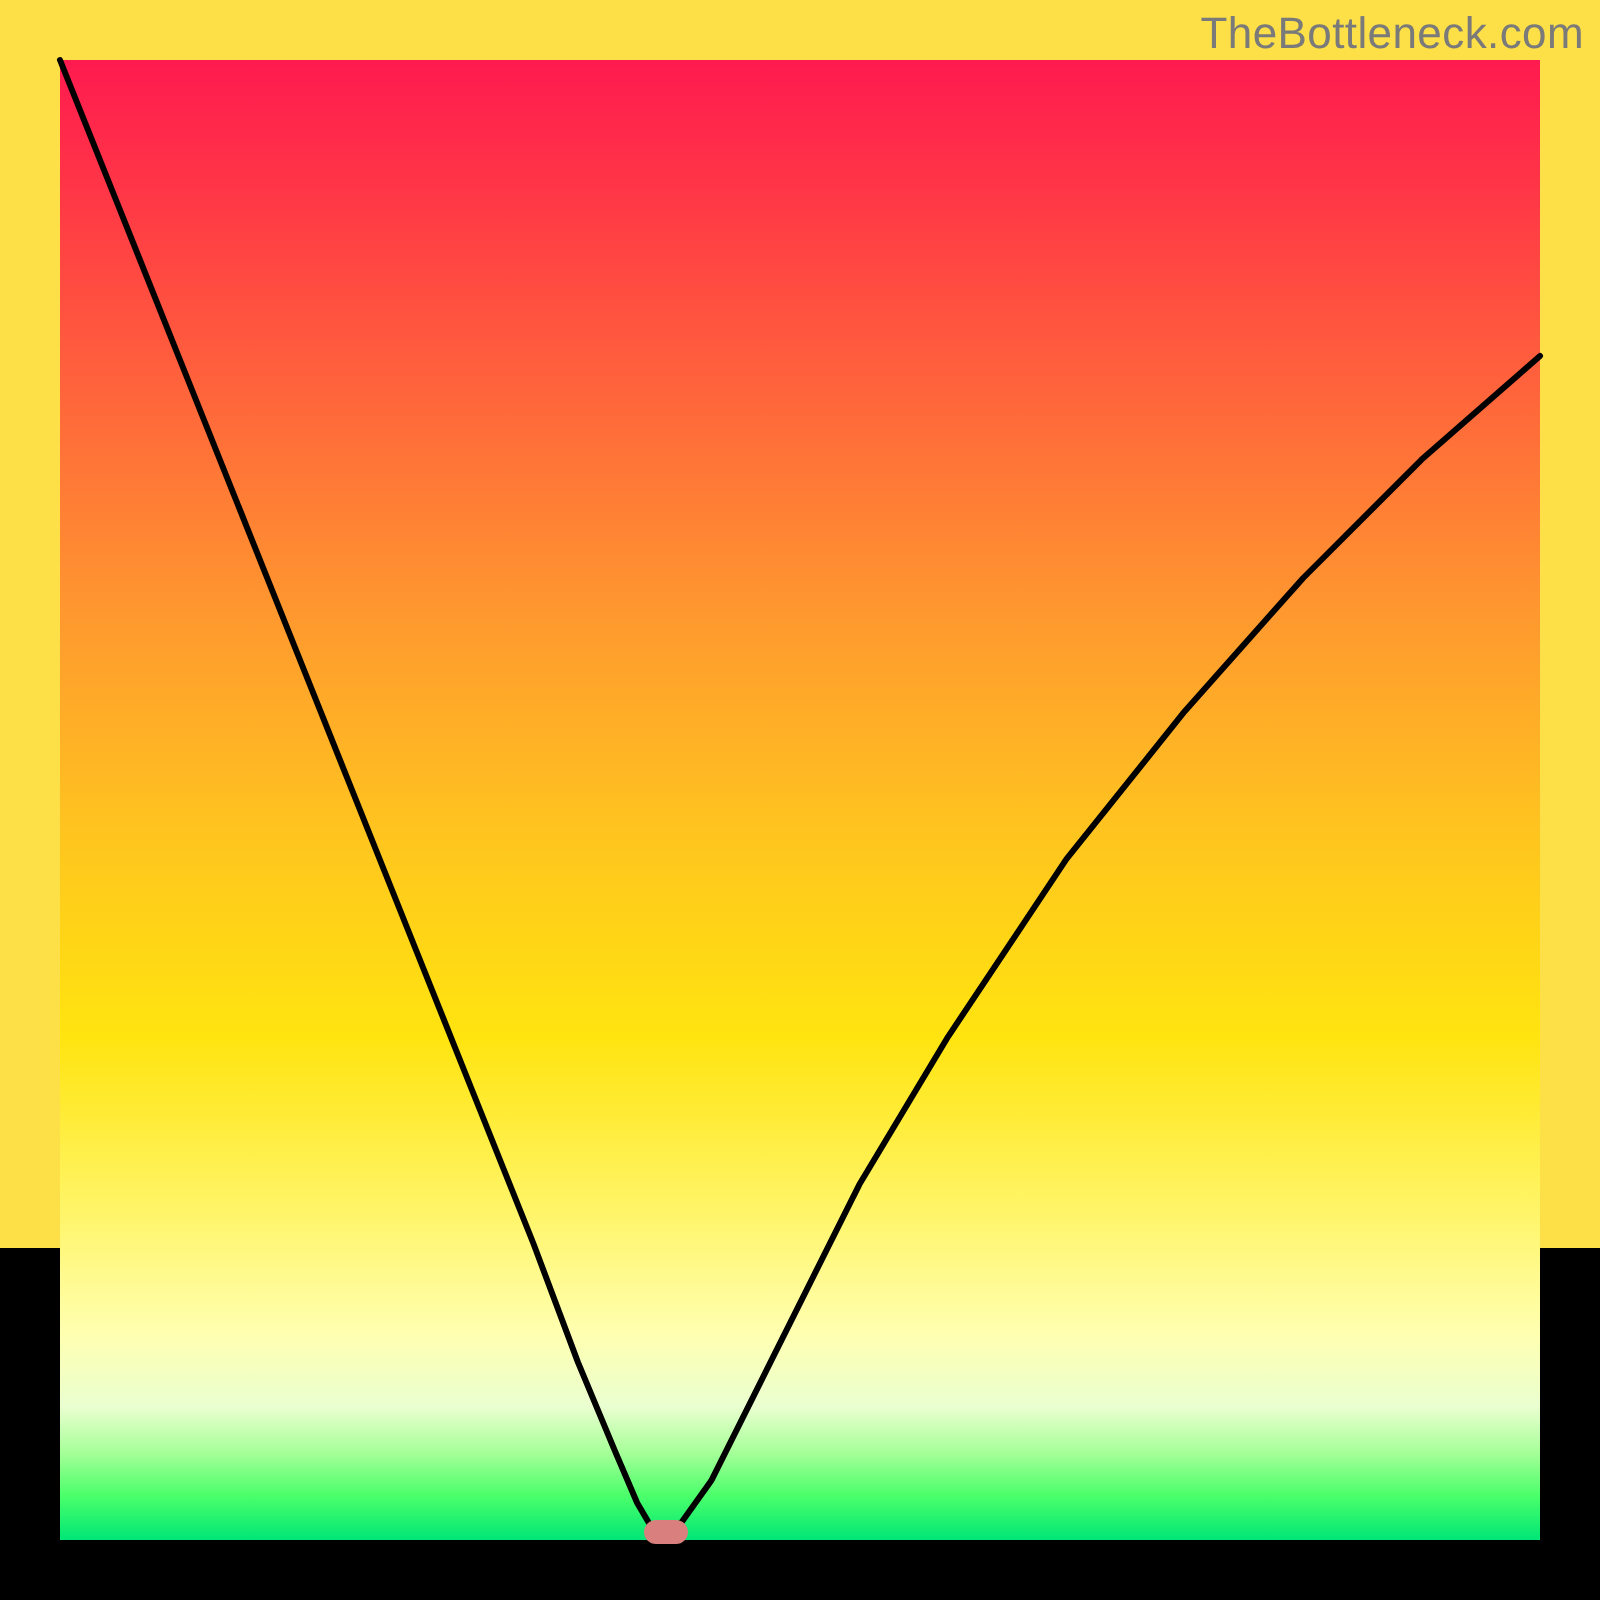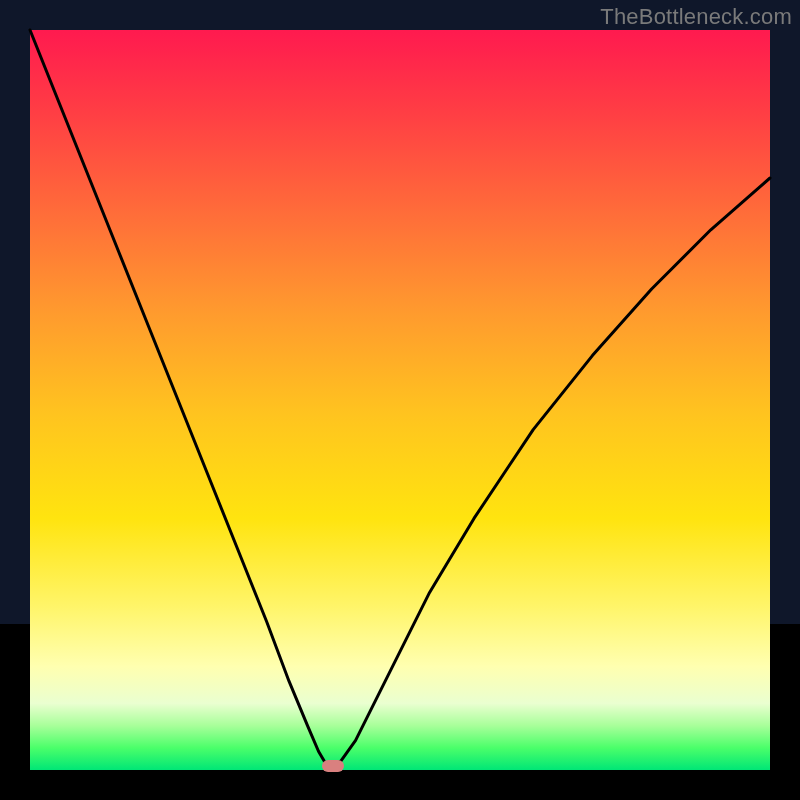--- a/index.html
+++ b/index.html
@@ -9,21 +9,21 @@
     height: 800px;
     background: #000;
     overflow: hidden;
   }
   .frame {
     position: absolute;
     left: 0;
     top: 0;
     width: 800px;
     height: 624px;
-    background: #0f172a;
+    background: #fde047;
   }
   .plot-area {
     position: absolute;
     left: 30px;
     top: 30px;
     width: 740px;
     height: 740px;
     
     background: linear-gradient(
       to bottom,

